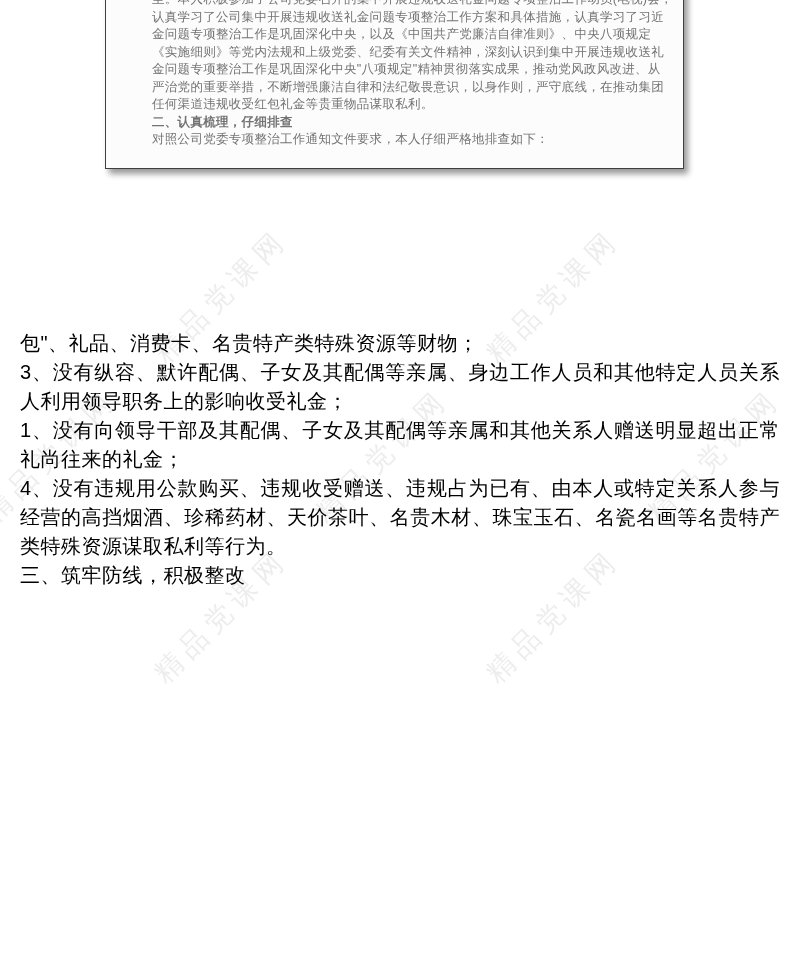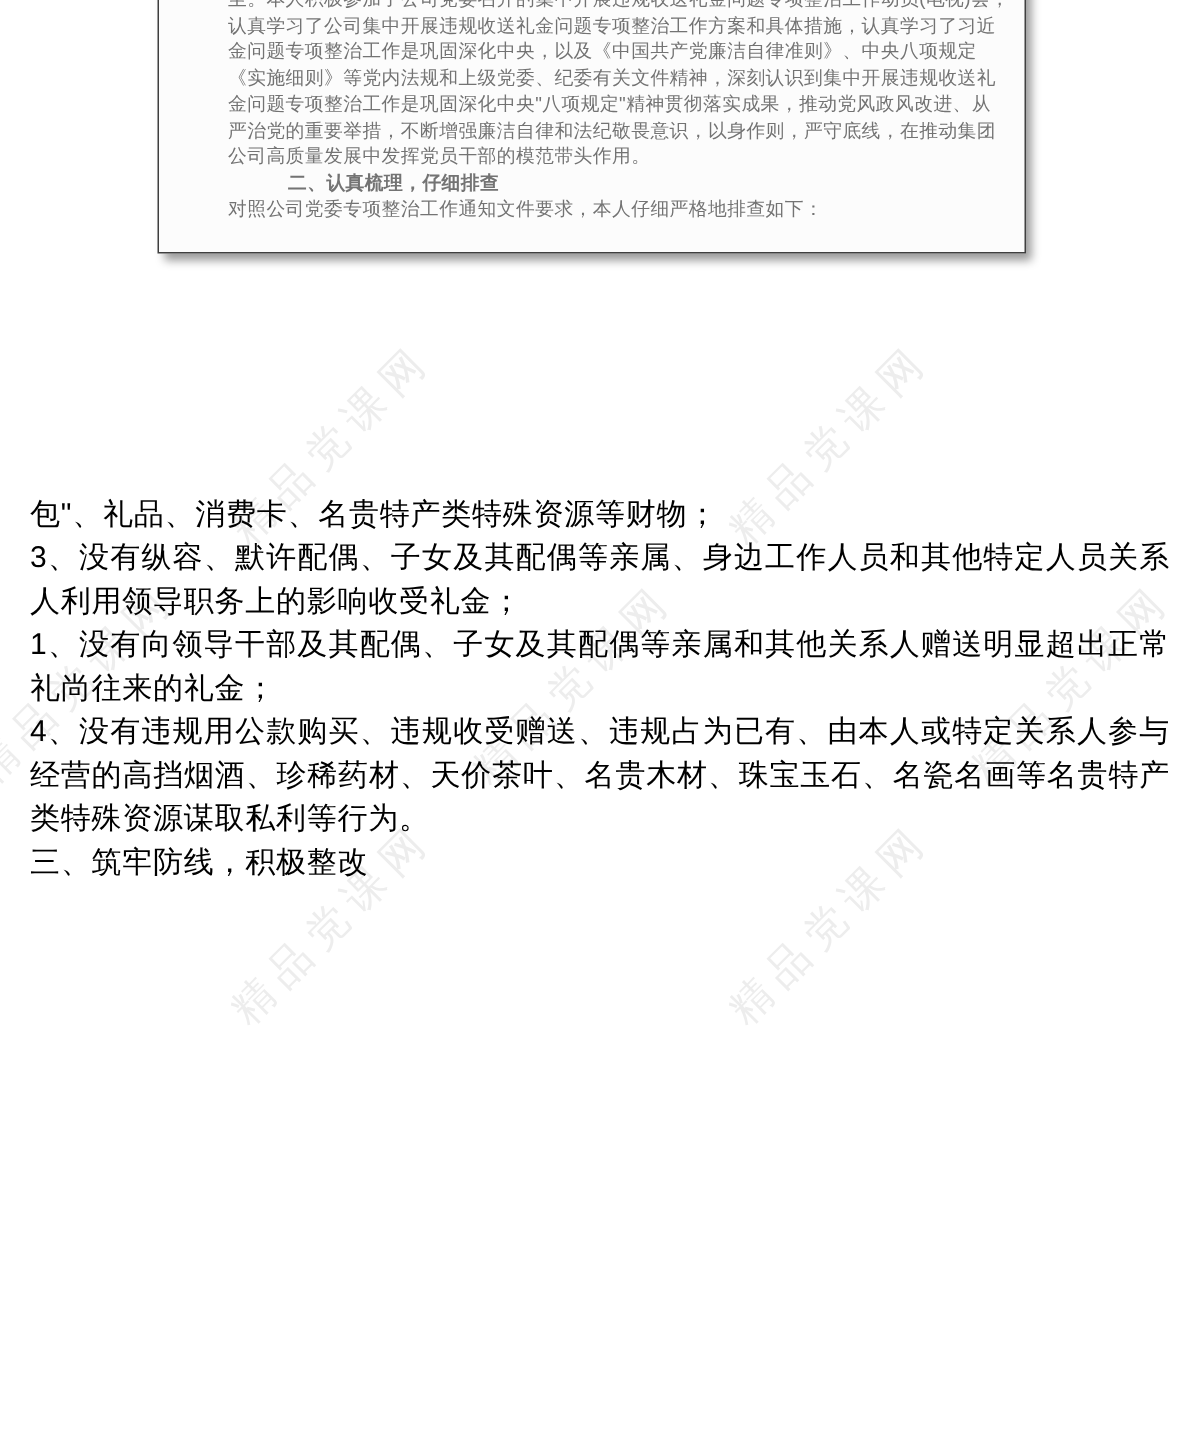--- a/index.html
+++ b/index.html
@@ -48,21 +48,21 @@
     padding: 10px 38px 0 46px;
     z-index: 2;
   }
   .thumb .tline {
     font-size: 12.5px;
     line-height: 17.5px;
     white-space: nowrap;
     color: #737373;
     letter-spacing: 0.3px;
   }
-  .thumb .tline.bold { font-weight: bold; margin-left: 40px; }
+  .thumb .tline.bold { font-weight: bold; }
 
   
   .doc-body {
     position: absolute;
     left: 0;
     top: 329px;
     width: 800px;
     box-sizing: border-box;
     padding: 0 20px;
     z-index: 1;
@@ -97,21 +97,21 @@
     <span class="wm" style="left:553px; top:616px;">精品党课网</span>
   </div>
 
   <div class="thumb">
     <div class="tline">至。本人积极参加了公司党委召开的集中开展违规收送礼金问题专项整治工作动员(电视)会，</div>
     <div class="tline">认真学习了公司集中开展违规收送礼金问题专项整治工作方案和具体措施，认真学习了习近</div>
     <div class="tline">金问题专项整治工作是巩固深化中央，以及《中国共产党廉洁自律准则》、中央八项规定</div>
     <div class="tline">《实施细则》等党内法规和上级党委、纪委有关文件精神，深刻认识到集中开展违规收送礼</div>
     <div class="tline">金问题专项整治工作是巩固深化中央"八项规定"精神贯彻落实成果，推动党风政风改进、从</div>
     <div class="tline">严治党的重要举措，不断增强廉洁自律和法纪敬畏意识，以身作则，严守底线，在推动集团</div>
-    <div class="tline">公司高质量发展中发挥党员干部的模范带头作用。</div>
+    <div class="tline">任何渠道违规收受红包礼金等贵重物品谋取私利。</div>
     <div class="tline bold">二、认真梳理，仔细排查</div>
     <div class="tline">对照公司党委专项整治工作通知文件要求，本人仔细严格地排查如下：</div>
   </div>
 
   <div class="doc-body">
     <p class="block">包"、礼品、消费卡、名贵特产类特殊资源等财物；</p>
     <p class="block">3、没有纵容、默许配偶、子女及其配偶等亲属、身边工作人员和其他特定人员关系人利用领导职务上的影响收受礼金；</p>
     <p class="block">1、没有向领导干部及其配偶、子女及其配偶等亲属和其他关系人赠送明显超出正常礼尚往来的礼金；</p>
     <p class="block">4、没有违规用公款购买、违规收受赠送、违规占为已有、由本人或特定关系人参与经营的高挡烟酒、珍稀药材、天价茶叶、名贵木材、珠宝玉石、名瓷名画等名贵特产类特殊资源谋取私利等行为。</p>
     <p class="block heading">三、筑牢防线，积极整改</p>

